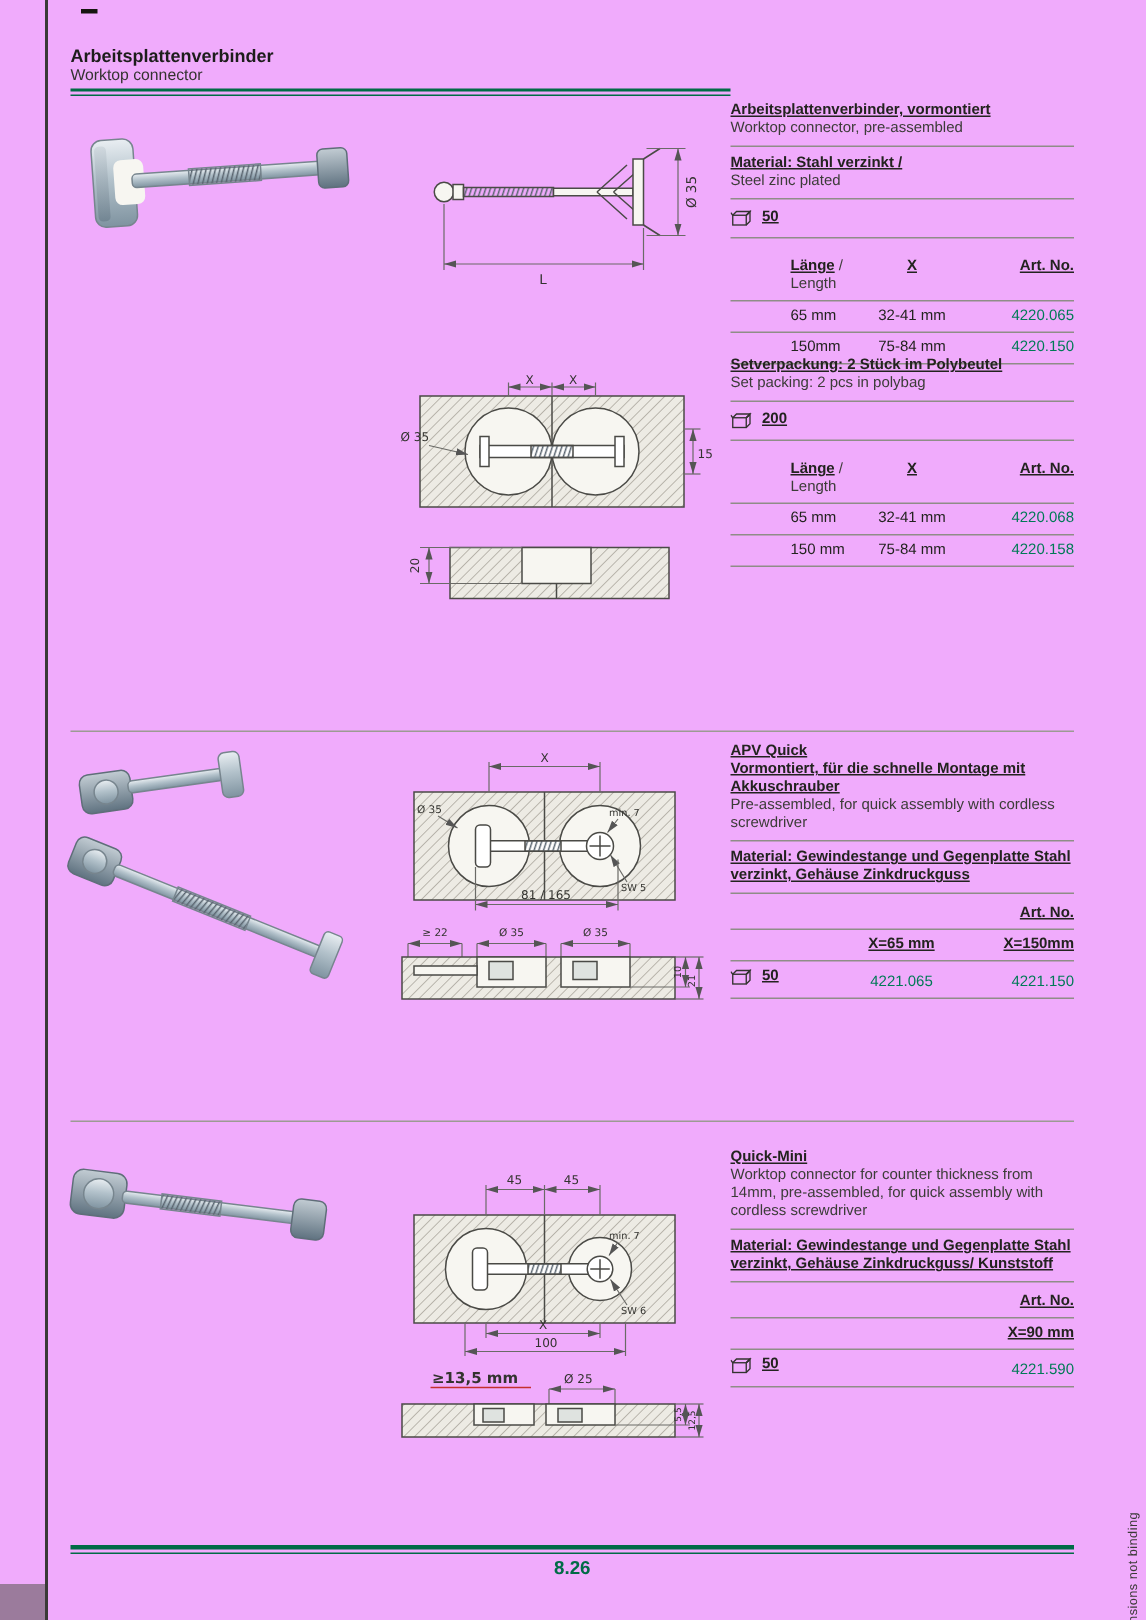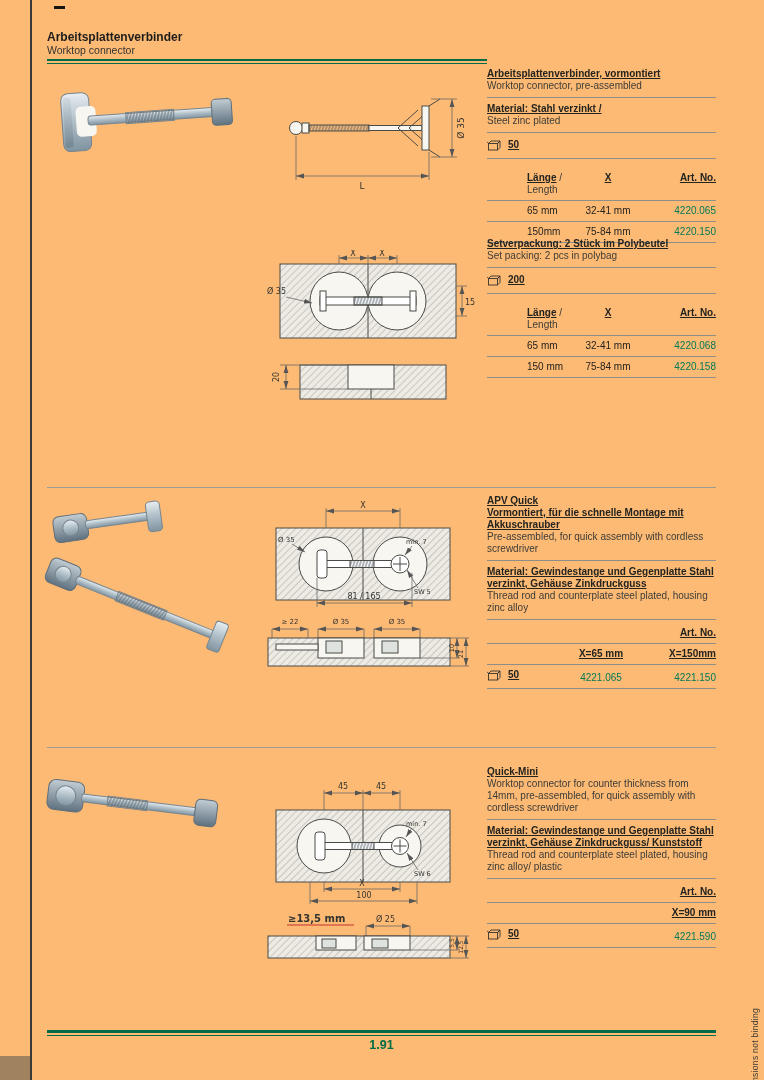--- a/index.html
+++ b/index.html
@@ -1,20 +1,20 @@
 <!DOCTYPE html>
 <html><head>
 <meta charset="utf-8">
 <style>
   * { margin:0; padding:0; box-sizing:border-box; }
   html,body { background:#9a9a94; }
   body { font-family:"Liberation Sans", sans-serif; }
   .page {
     position:relative; width:764px; height:1080px; margin:0 auto;
-    background:#fdba74; overflow:hidden; color:#1d1d1b;
+    background:#f0abfc; overflow:hidden; color:#1d1d1b;
   }
   .scan-line { position:absolute; left:30px; top:0; width:2px; height:1080px; background:#3a3a36; }
   .scan-mark-top { position:absolute; left:54px; top:6px; width:11px; height:3px; background:#15150f; }
   .scan-corner { position:absolute; left:0; top:1056px; width:30px; height:24px; background:#55534c; opacity:.55; }
 
   
   .hdr-title { position:absolute; left:47px; top:30px; font-size:12px; font-weight:bold; }
   .hdr-sub   { position:absolute; left:47px; top:44px; font-size:10.5px; color:#33332f; }
   .hdr-line1 { position:absolute; left:47px; top:59px; width:440px; height:2px; background:#006b46; }
   .hdr-line2 { position:absolute; left:47px; top:63px; width:440px; height:1px; background:#006b46; }
@@ -322,21 +322,20 @@
     <text x="194" y="34" font-size="6.5" text-anchor="middle" transform="rotate(-90 194 34)">10</text>
     <text x="203" y="40" font-size="6.5" text-anchor="middle" transform="rotate(-90 203 40)">21</text>
   </svg>
 
   <div class="rcol" style="top:495px">
     <div class="b">APV Quick</div>
     <div class="b">Vormontiert, für die schnelle Montage mit Akkuschrauber</div>
     <div class="en">Pre-assembled, for quick assembly with cordless screwdriver</div>
     <div class="rule"></div>
     <div class="b">Material: Gewindestange und Gegenplatte Stahl verzinkt, Gehäuse Zinkdruckguss</div>
-    <div class="en">Thread rod and counterplate steel plated, housing zinc alloy</div>
     <div class="rule"></div>
     <div class="t-row">
       <span class="t-c3 b">Art. No.</span>
     </div>
     <div class="rule tight"></div>
     <div class="t-row">
       <span class="sp"></span>
       <span class="tc-a b">X=65 mm</span>
       <span class="tc-b b">X=150mm</span>
     </div>
@@ -427,21 +426,20 @@
     <text x="116" y="12" font-size="8">Ø 25</text>
     <text x="194" y="33" font-size="6" text-anchor="middle" transform="rotate(-90 194 33)">5,5</text>
     <text x="203" y="37" font-size="6" text-anchor="middle" transform="rotate(-90 203 37)">12,5</text>
   </svg>
 
   <div class="rcol" style="top:766px">
     <div class="b">Quick-Mini</div>
     <div class="en">Worktop connector for counter thickness from 14mm, pre-assembled, for quick assembly with cordless screwdriver</div>
     <div class="rule"></div>
     <div class="b">Material: Gewindestange und Gegenplatte Stahl verzinkt, Gehäuse Zinkdruckguss/ Kunststoff</div>
-    <div class="en">Thread rod and counterplate steel plated, housing zinc alloy/ plastic</div>
     <div class="rule"></div>
     <div class="t-row">
       <span class="t-c3 b">Art. No.</span>
     </div>
     <div class="rule tight"></div>
     <div class="t-row">
       <span class="sp"></span>
       <span class="tc-b b" style="width:80px">X=90 mm</span>
     </div>
     <div class="rule tight"></div>
@@ -458,15 +456,15 @@
         <span class="b">50</span>
       </span>
       <span class="tc-b art" style="width:80px">4221.590</span>
     </div>
     <div class="rule tight"></div>
   </div>
 
   <div class="side-note">Maßangaben unverbindlich / Dimensions not binding</div>
   <div class="foot-line1"></div>
   <div class="foot-line2"></div>
-  <div class="page-num">1.91</div>
+  <div class="page-num">8.26</div>
 
 </div>
 
 </body></html>

